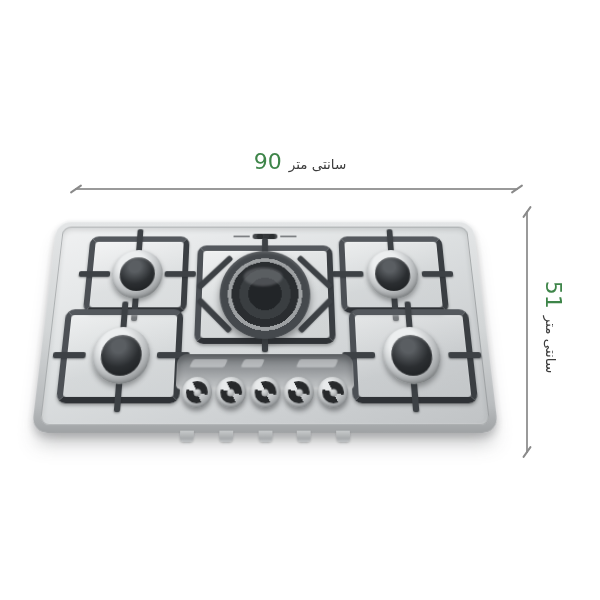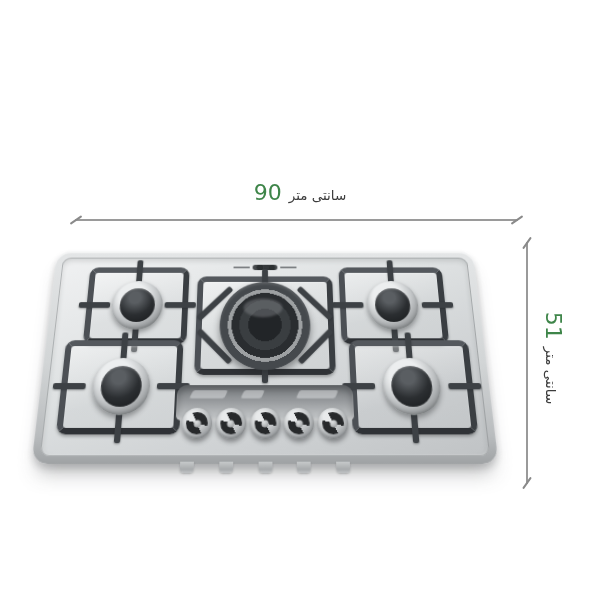--- a/index.html
+++ b/index.html
@@ -1,20 +1,20 @@
 <!DOCTYPE html>
 <html><head>
 <meta charset="utf-8">
 <style>
   html,body{margin:0;padding:0;}
   body{
     width:600px;height:600px;background:#ffffff;position:relative;overflow:hidden;
     font-family:"DejaVu Sans",sans-serif;
   }
-  .stage{position:absolute;inset:0;margin-top:31px;}
+  .stage{position:absolute;inset:0;}
 
   
   .dim-label{display:flex;align-items:baseline;justify-content:center;gap:7px;direction:ltr;}
   .dim-label .val{font-size:22px;color:var(--accent,#3e8549);letter-spacing:0px;}
   .dim-label .unit{font-size:13.5px;color:var(--ink,#3c3c3c);direction:rtl;}
 
   .dim-top-label{position:absolute;left:215px;top:149px;width:170px;}
   .dim-right-label{
     position:absolute;left:489px;top:314px;width:128px;height:26px;
     transform:rotate(90deg);transform-origin:50% 50%;

